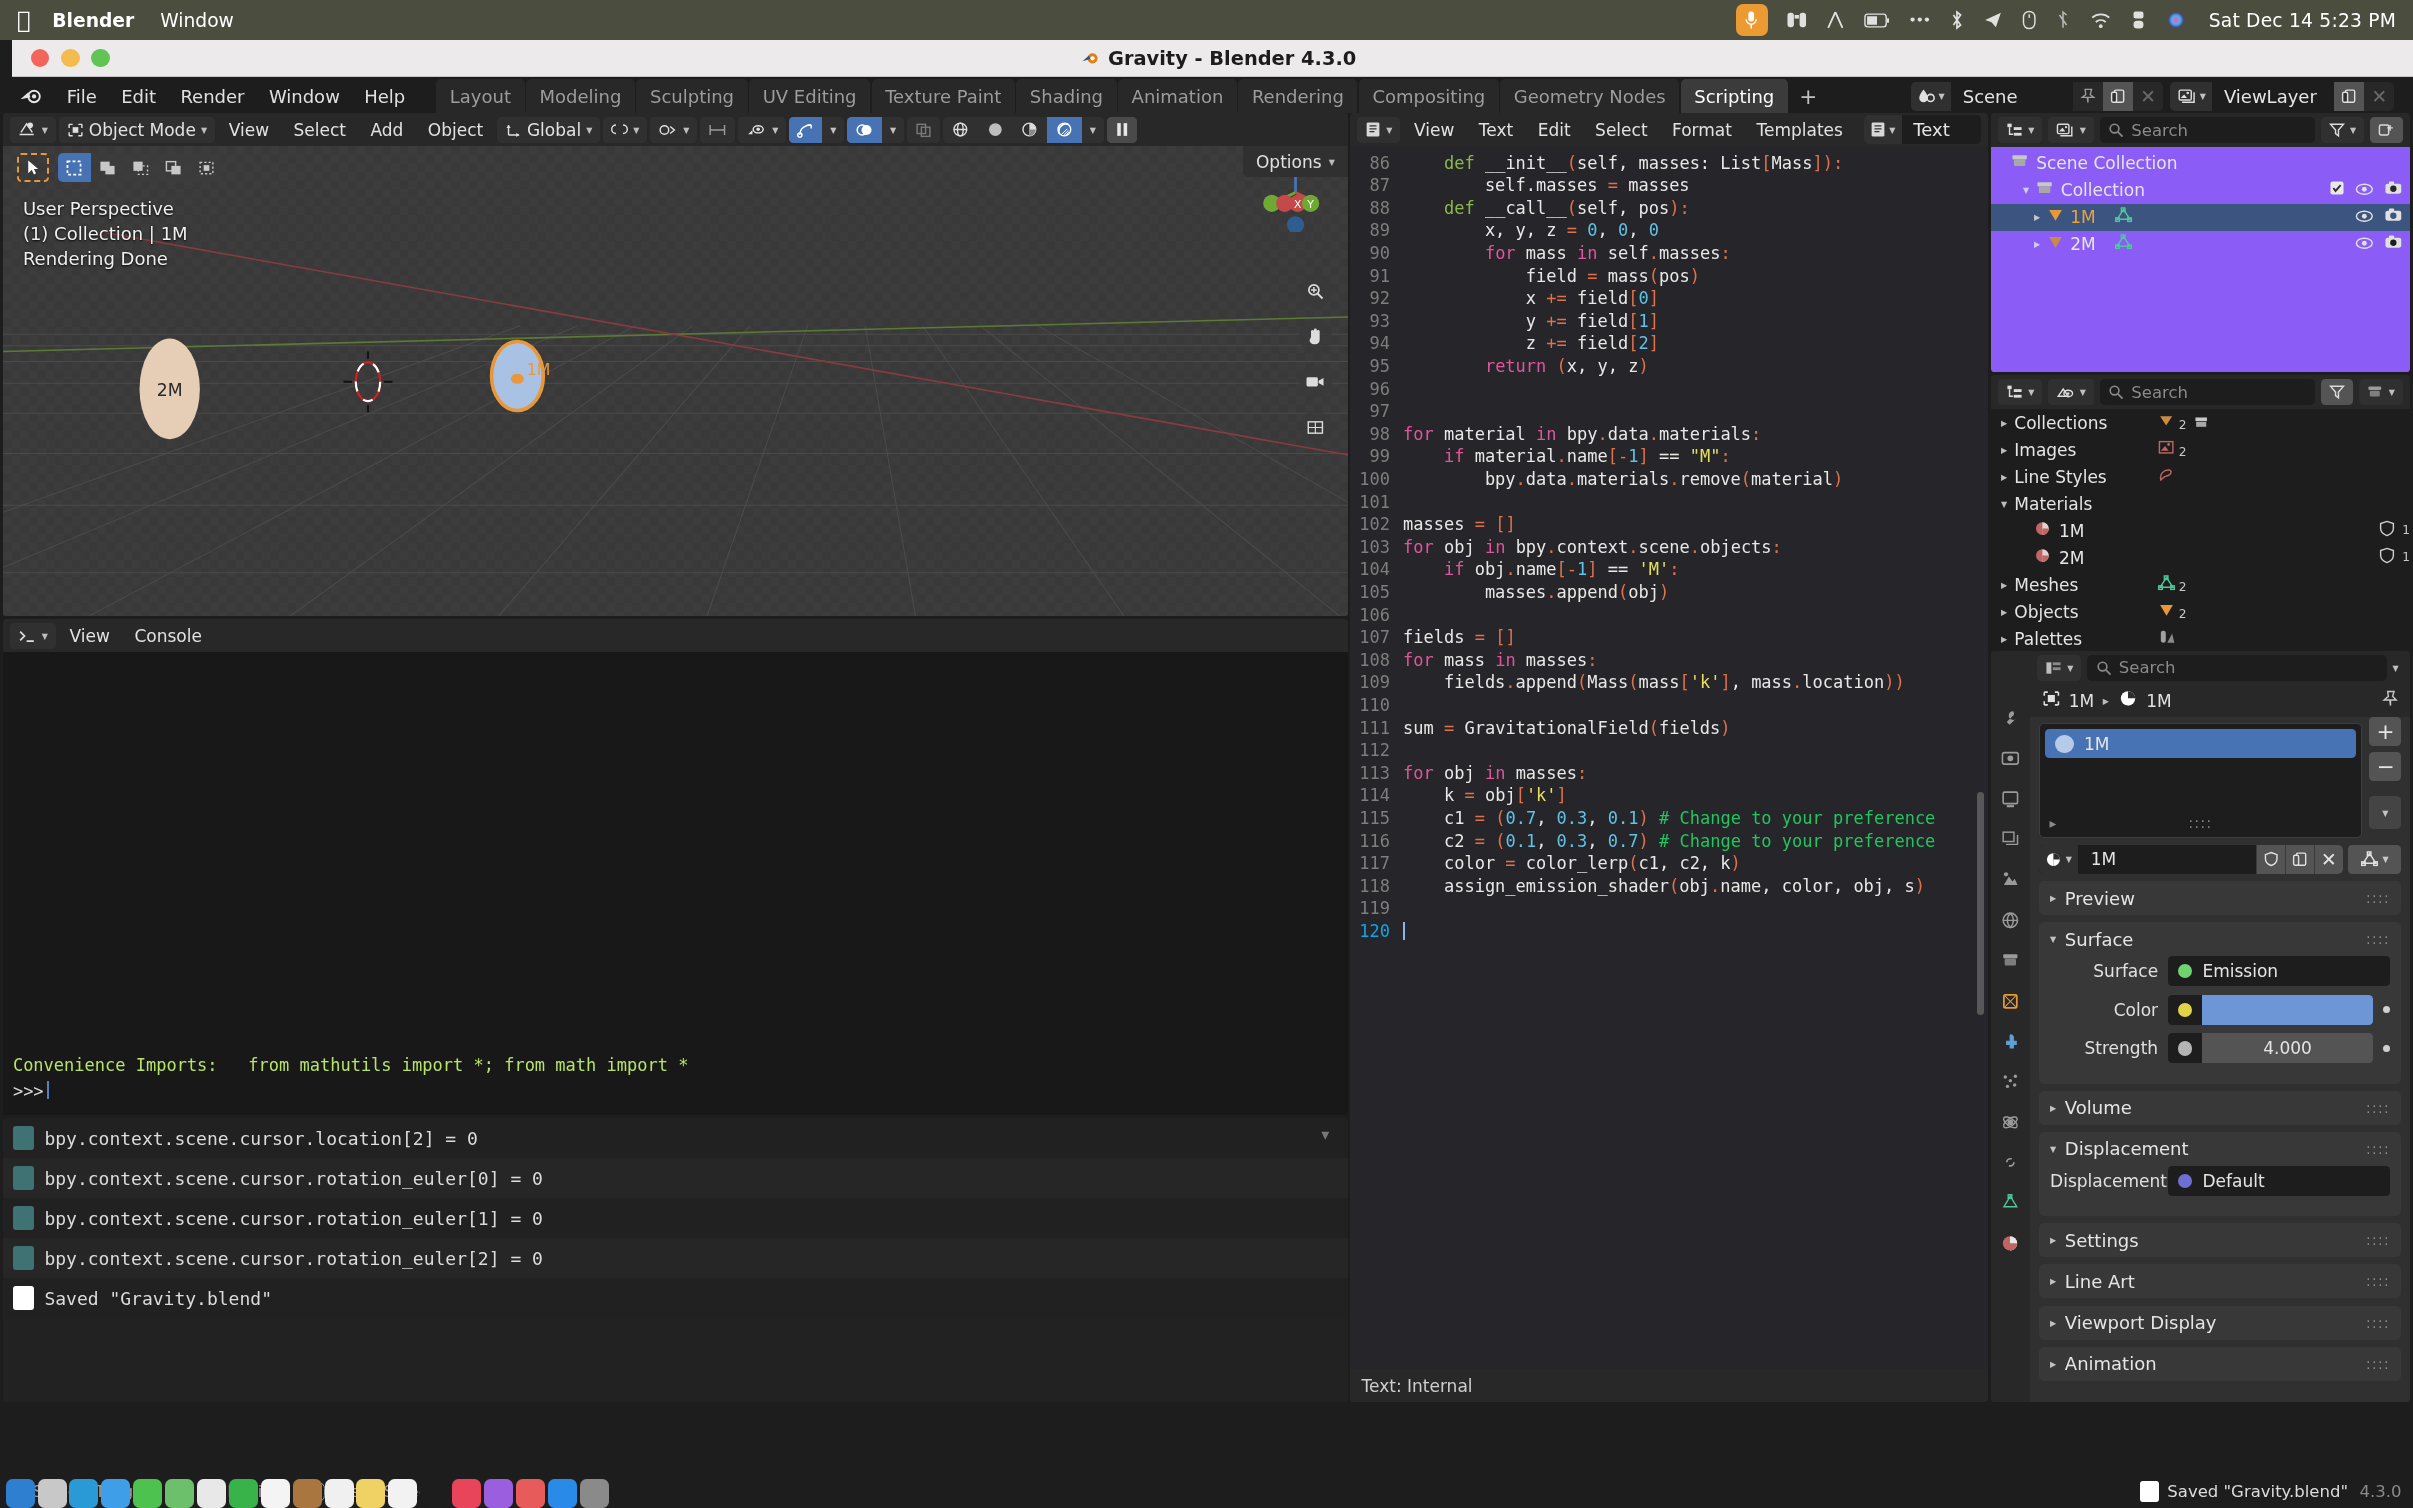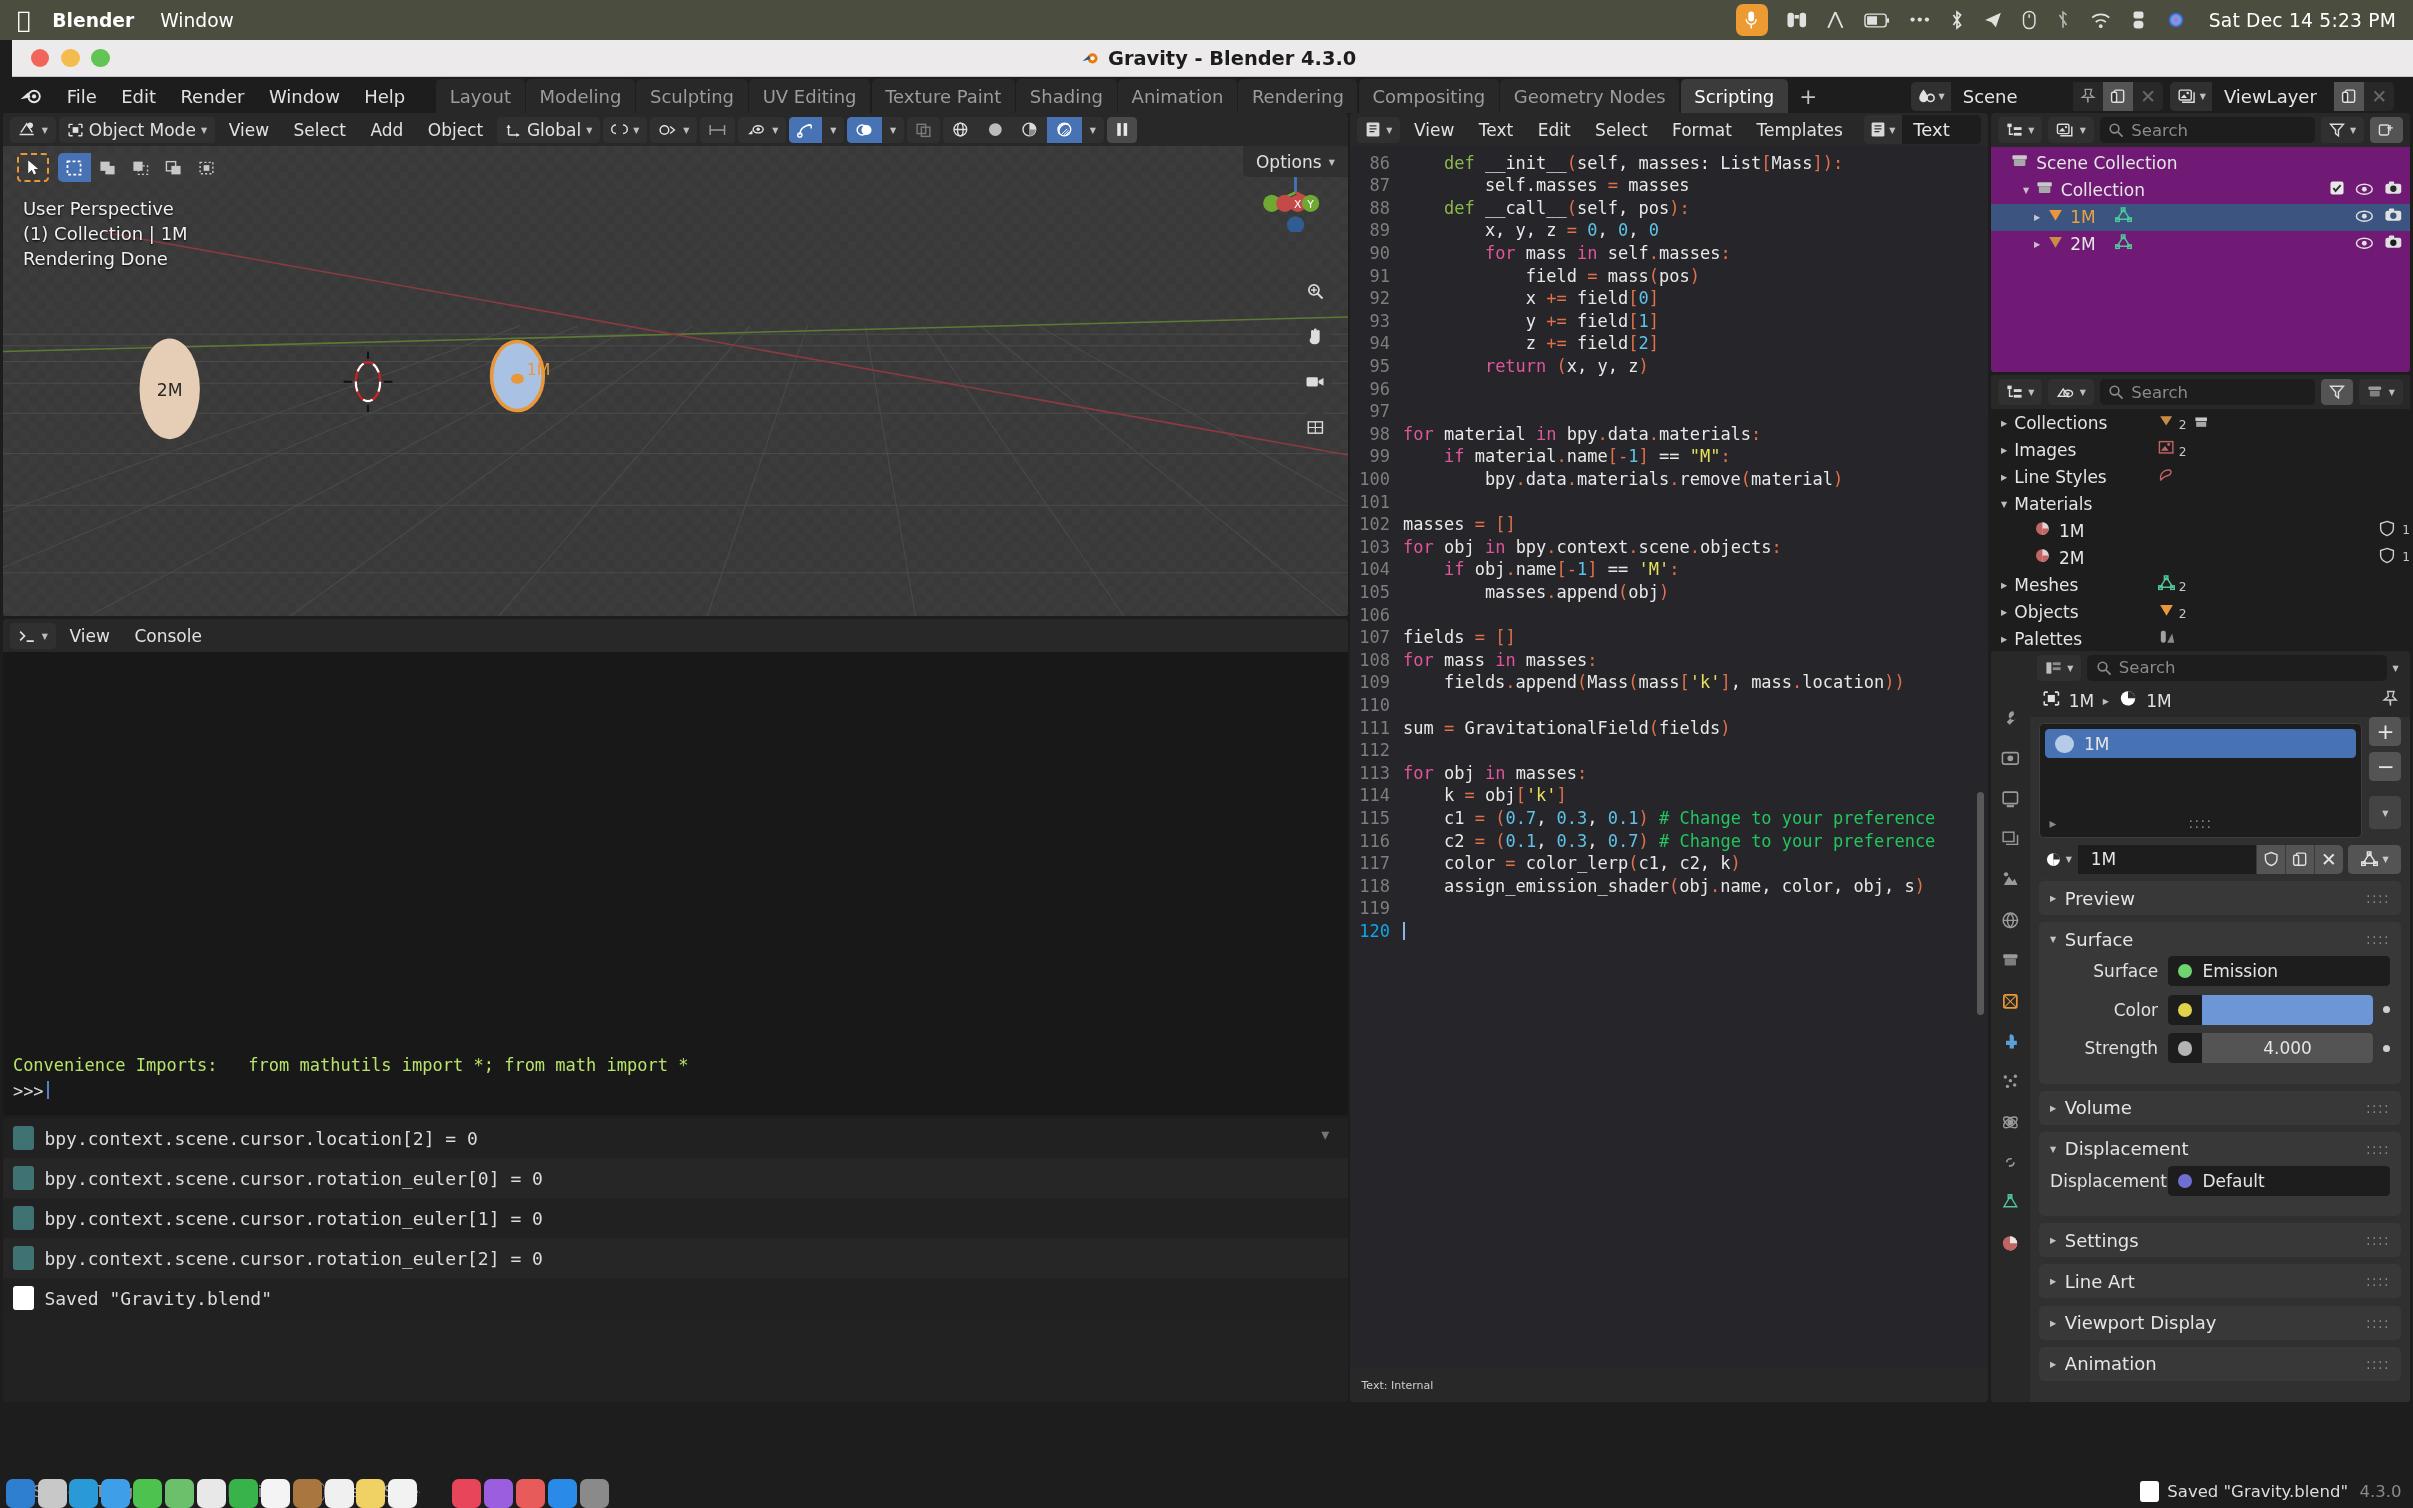--- a/index.html
+++ b/index.html
@@ -153,35 +153,35 @@
   .ct { color: #e8e8e8; }
   .k { color: #e0569c; }   
   .kd { color: #8bb84b; }  
   .n { color: #5fc3e8; }   
   .p { color: #e0714a; }   
   .s { color: #e8e05c; }   
   .cm { color: #22c55e; }  
   .caret { display:inline-block; width:2.2px; height:18px; background:#8ab4e8; vertical-align:-2.9px; }
   .txted-foot {
     height: 33px; background: #282828; display: flex; align-items: center;
-    padding: 0 11.5px; font-size: 11px; color: #cfcfcf; flex: 0 0 auto;
+    padding: 0 11.5px; font-size: 17px; color: #cfcfcf; flex: 0 0 auto;
   }
   .code-scroll { position: absolute; right: 3.6px; top: 646px; width: 7.2px; height: 223px; background: #585858; border-radius: 3.6px; }
 
   
   .outliner {
     position: absolute; left: 1991px; top: 113px; width: 419px; height: 259px;
     background: #282828; border-radius: 3.6px; overflow: hidden; display:flex; flex-direction:column;
   }
   .out-hdr { height: 34px; background: #282828; display: flex; align-items: center; gap: 5.7px; padding: 0 7.2px; }
   .search-box {
     flex: 1; background: #1d1d1d; border-radius: 5px; height: 26px; display: flex;
     align-items: center; gap: 7.2px; padding: 0 8.6px; color: #8a8a8a; font-size: 16.5px;
   }
-  .out-body { flex: 1; background: #701a75; padding-top: 2.9px; }
+  .out-body { flex: 1; background: #8b5cf6; padding-top: 2.9px; }
   .out-row { display: flex; align-items: center; height: 27px; font-size: 17px; padding-right: 7.2px; gap: 6.5px; }
   .out-row.sel { background: #3b5480; }
   .out-right { margin-left: auto; display: flex; gap: 10px; align-items: center; }
   .out-name.act { color: #e8a33d; }
 
   
   .bdata {
     position: absolute; left: 1991px; top: 375px; width: 419px; height: 273px;
     background: #282828; border-radius: 3.6px; overflow: hidden; display:flex; flex-direction:column;
   }

